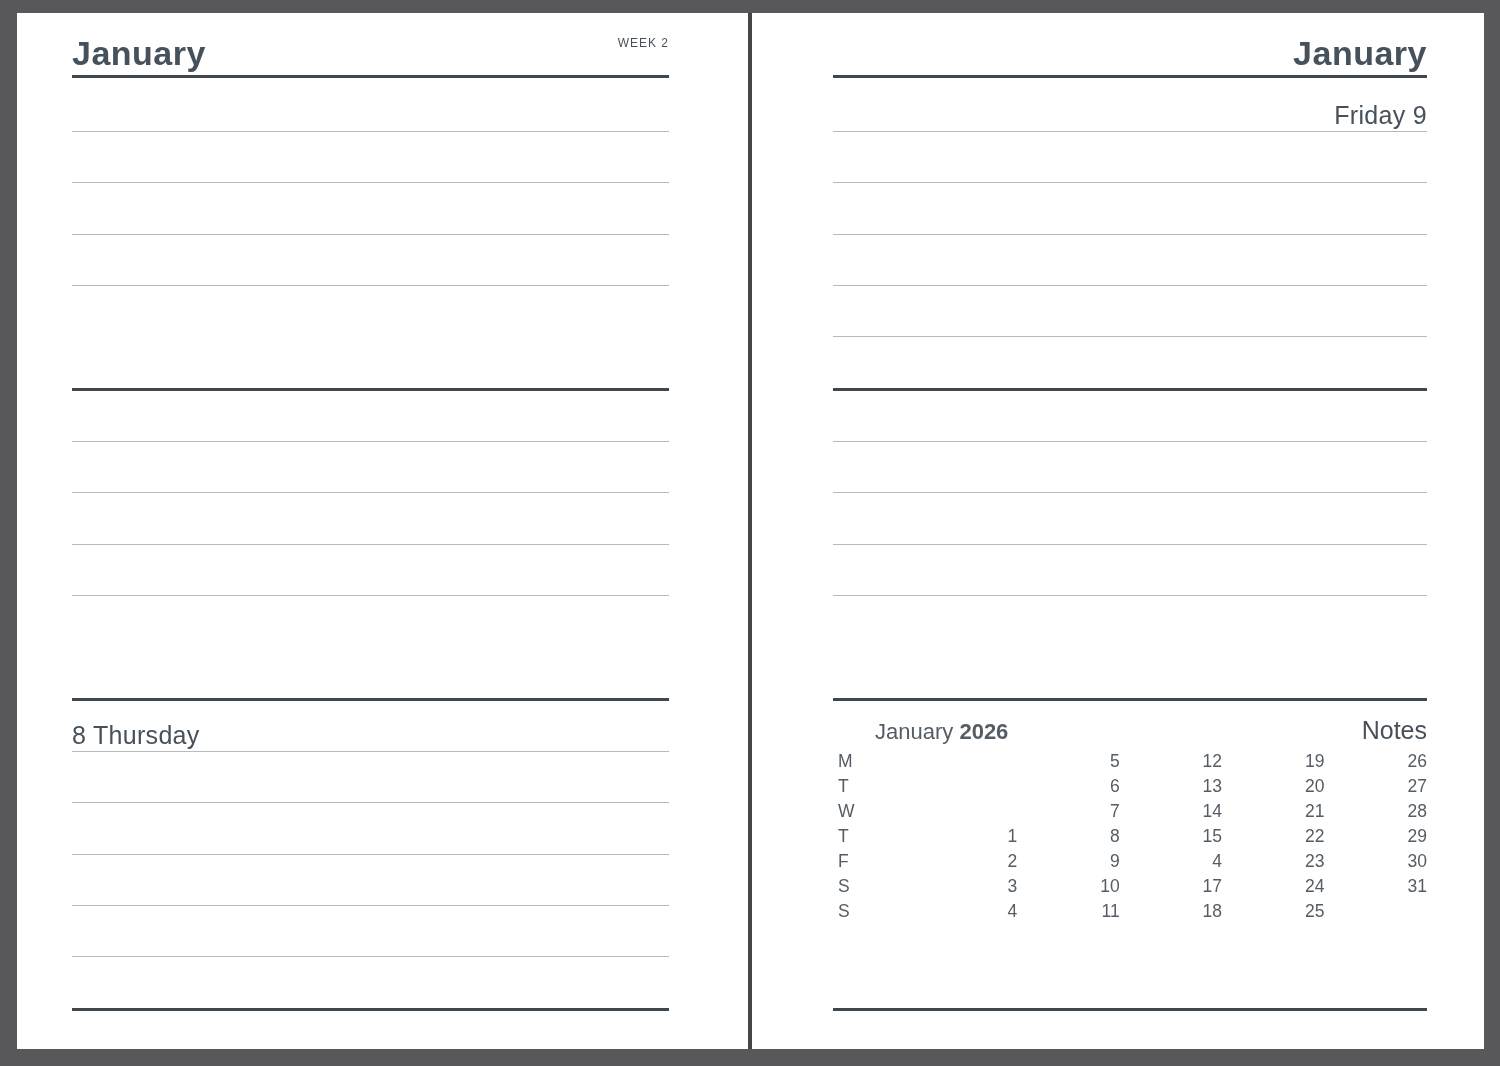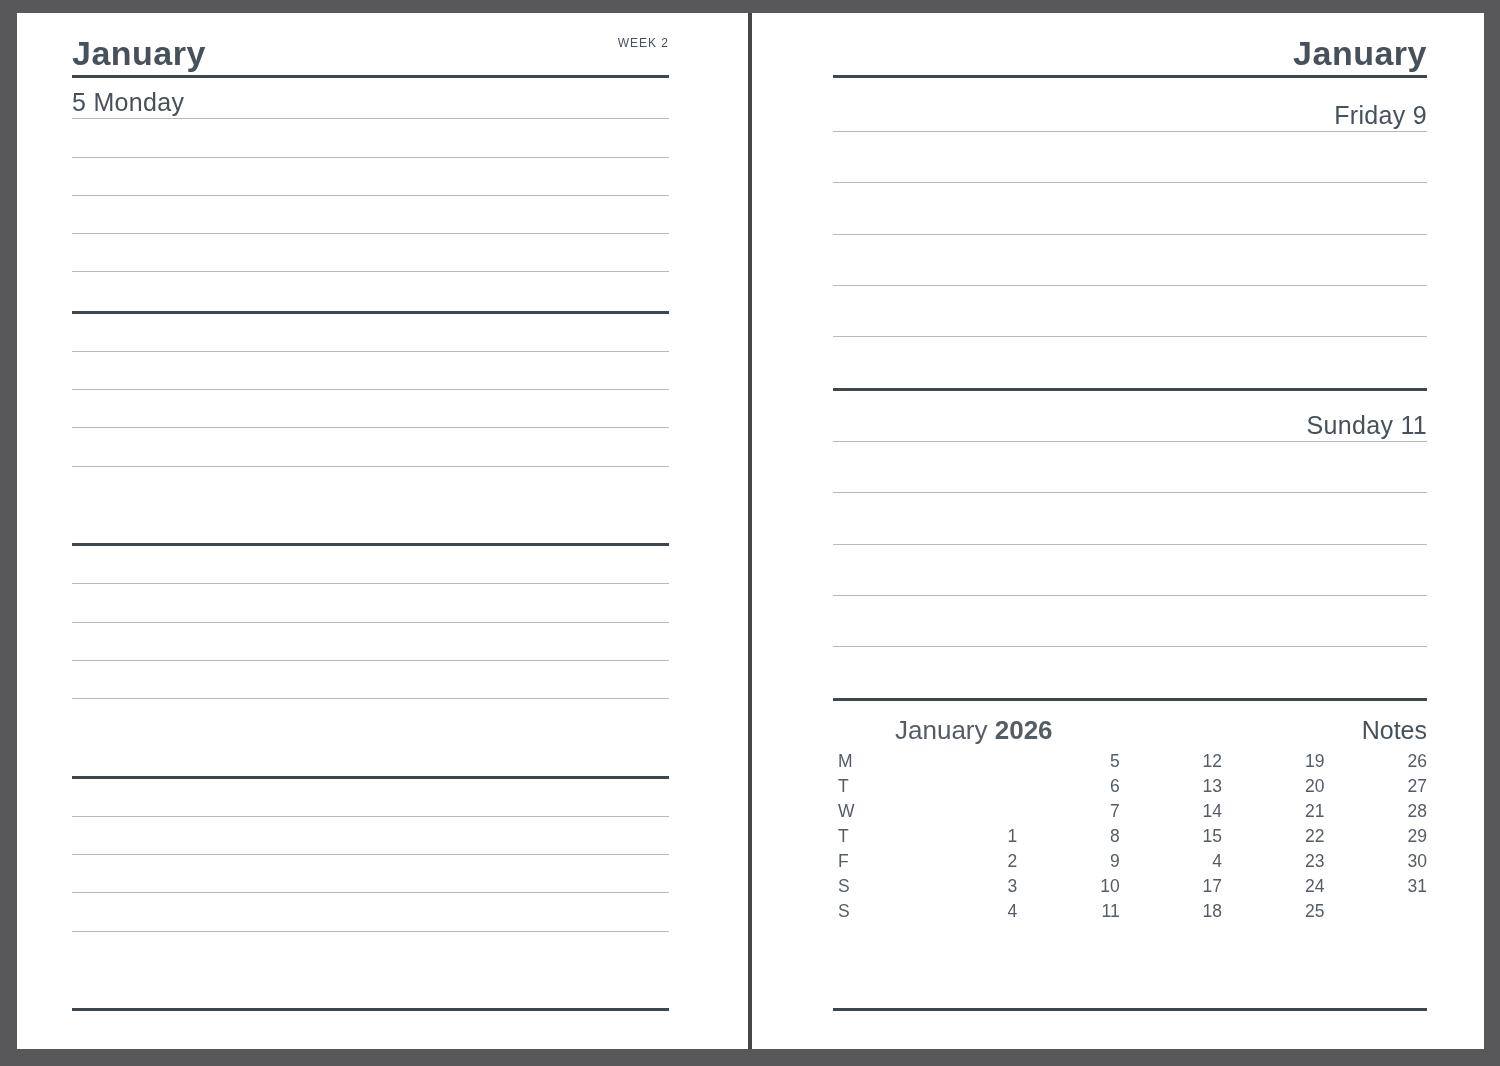--- a/index.html
+++ b/index.html
@@ -70,21 +70,21 @@
   
   .cal-block{
     flex:1;border-bottom:3px solid var(--thick);
     display:flex;flex-direction:column;
   }
   .cal-head{
     display:flex;justify-content:space-between;align-items:flex-end;
     height:42px;
   }
   .cal-title{
-    font-size:26px;color:var(--muted);line-height:1;margin-left:62px;
+    font-size:22px;color:var(--muted);line-height:1;margin-left:42px;
   }
   .cal-title .yr{font-weight:600;}
   .notes-label{
     font-size:25px;color:var(--ink);line-height:1;
   }
   .cal-table{
     border-collapse:collapse;margin-left:5px;margin-top:6px;
   }
   .cal-table td{
     font-size:17.5px;color:var(--muted);height:25px;
@@ -99,49 +99,42 @@
 <div class="sheet"></div>
 <div class="spine"></div>
 
 <div class="page-header left">
   <span class="month-title">January</span>
   <span class="week-label">WEEK 2</span>
 </div>
 
 <div class="day-grid left">
 
+
+  <div class="day-block">
+    <div class="day-row"></div>
+    <div class="day-row"></div>
+    <div class="day-row"></div>
+    <div class="day-row"></div>
+    <div class="day-row last"></div>
+  </div>
+
+  <div class="day-block">
+    <div class="day-row"></div>
+    <div class="day-row"></div>
+    <div class="day-row"></div>
+    <div class="day-row"></div>
+    <div class="day-row last"></div>
+  </div>
+
   <div class="day-block">
     <div class="day-row head">
-      <span class="day-label">5 Monday</span>
+      <span class="day-label">8 Thursday</span>
       <span class="holiday-label"></span>
     </div>
-    <div class="day-row"></div>
-    <div class="day-row"></div>
-    <div class="day-row"></div>
-    <div class="day-row"></div>
-    <div class="day-row last"></div>
-  </div>
-
-  <div class="day-block">
-    <div class="day-row"></div>
-    <div class="day-row"></div>
-    <div class="day-row"></div>
-    <div class="day-row"></div>
-    <div class="day-row last"></div>
-  </div>
-
-  <div class="day-block">
-    <div class="day-row"></div>
-    <div class="day-row"></div>
-    <div class="day-row"></div>
-    <div class="day-row"></div>
-    <div class="day-row last"></div>
-  </div>
-
-  <div class="day-block">
     <div class="day-row"></div>
     <div class="day-row"></div>
     <div class="day-row"></div>
     <div class="day-row"></div>
     <div class="day-row last"></div>
   </div>
 
 </div>
 
 <div class="page-header right">
@@ -156,23 +149,20 @@
     </div>
     <div class="day-row"></div>
     <div class="day-row"></div>
     <div class="day-row"></div>
     <div class="day-row"></div>
     <div class="day-row last"></div>
   </div>
 
 
   <div class="day-block">
-    <div class="day-row head r">
-      <span class="day-label">Sunday 11</span>
-    </div>
     <div class="day-row"></div>
     <div class="day-row"></div>
     <div class="day-row"></div>
     <div class="day-row"></div>
     <div class="day-row last"></div>
   </div>
 
   <div class="cal-block">
     <div class="cal-head">
       <span class="cal-title"><span>January</span> <span class="yr">2026</span></span>

